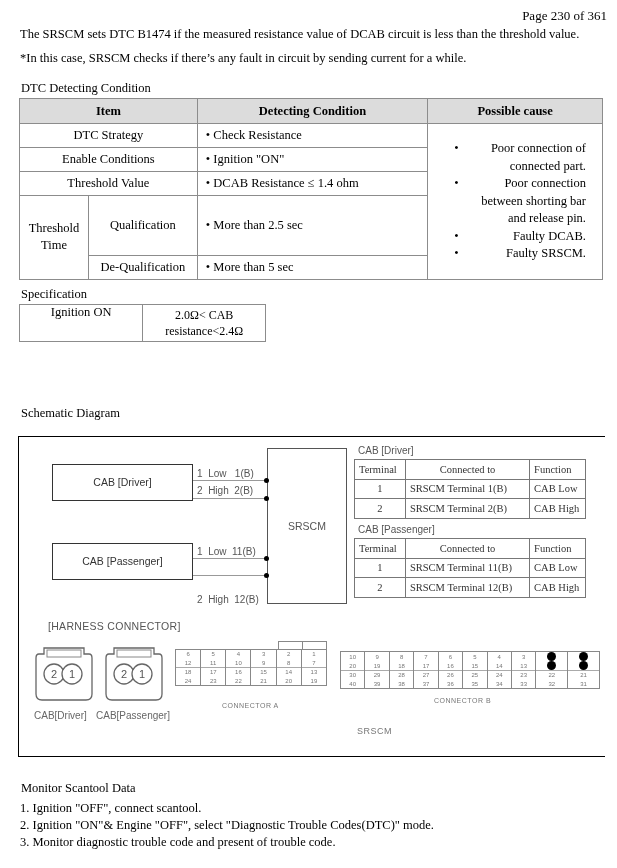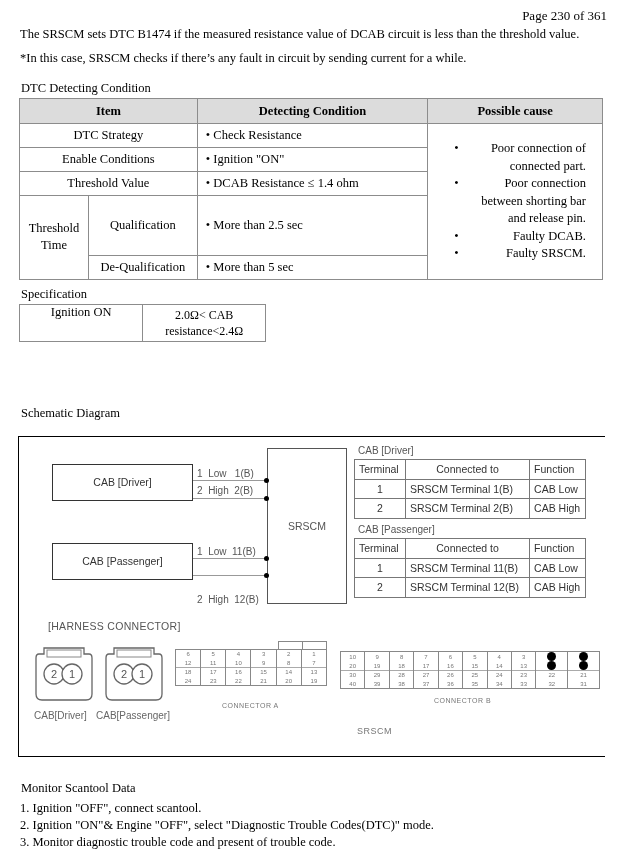--- a/index.html
+++ b/index.html
@@ -23,21 +23,21 @@
 
   #schem-frame { left:18px; top:436px; width:586px; height:319px;
                  border-left:1.5px solid #000; border-top:1.5px solid #000; border-bottom:1.5px solid #000; }
 
   .box { position:absolute; border:1.5px solid #333; background:#fff; }
   .box-label { position:absolute; font-size:10.5px; color:#333; font-family:"Liberation Sans", sans-serif; }
   .wire { position:absolute; height:0; border-top:1px solid #999; }
   .wire-label { position:absolute; font-size:10px; color:#555; font-family:"Liberation Sans", sans-serif; white-space:nowrap; }
   .dot { position:absolute; width:5px; height:5px; border-radius:50%; background:#000; }
 
-  table.term { border-collapse:collapse; position:absolute; font-family:Liberation Sans, sans-serif;
+  table.term { border-collapse:collapse; position:absolute; font-family:Liberation Serif, serif;
                font-size:10.5px; color:#333; }
   table.term td { border:1px solid #777; height:18.5px; padding:0 4px; }
   .term-cap { position:absolute; font-size:10px; color:#555; font-family:"Liberation Sans", sans-serif; }
 
   .harness-title { position:absolute; font-size:10.5px; color:#555; font-family:"Liberation Sans", sans-serif; letter-spacing:0.3px; }
   table.pins { border-collapse:collapse; position:absolute; font-family:"Liberation Sans", sans-serif; font-size:6px; color:#777; }
   table.pins td { border-left:1px solid #888; border-right:1px solid #888; text-align:center; height:8.6px; padding:0; }
   table.pins tr.top td { border-top:1px solid #888; }
   table.pins tr.bot td { border-bottom:1px solid #888; }
   table.pins tr.mid td { border-top:1px solid #aaa; }

